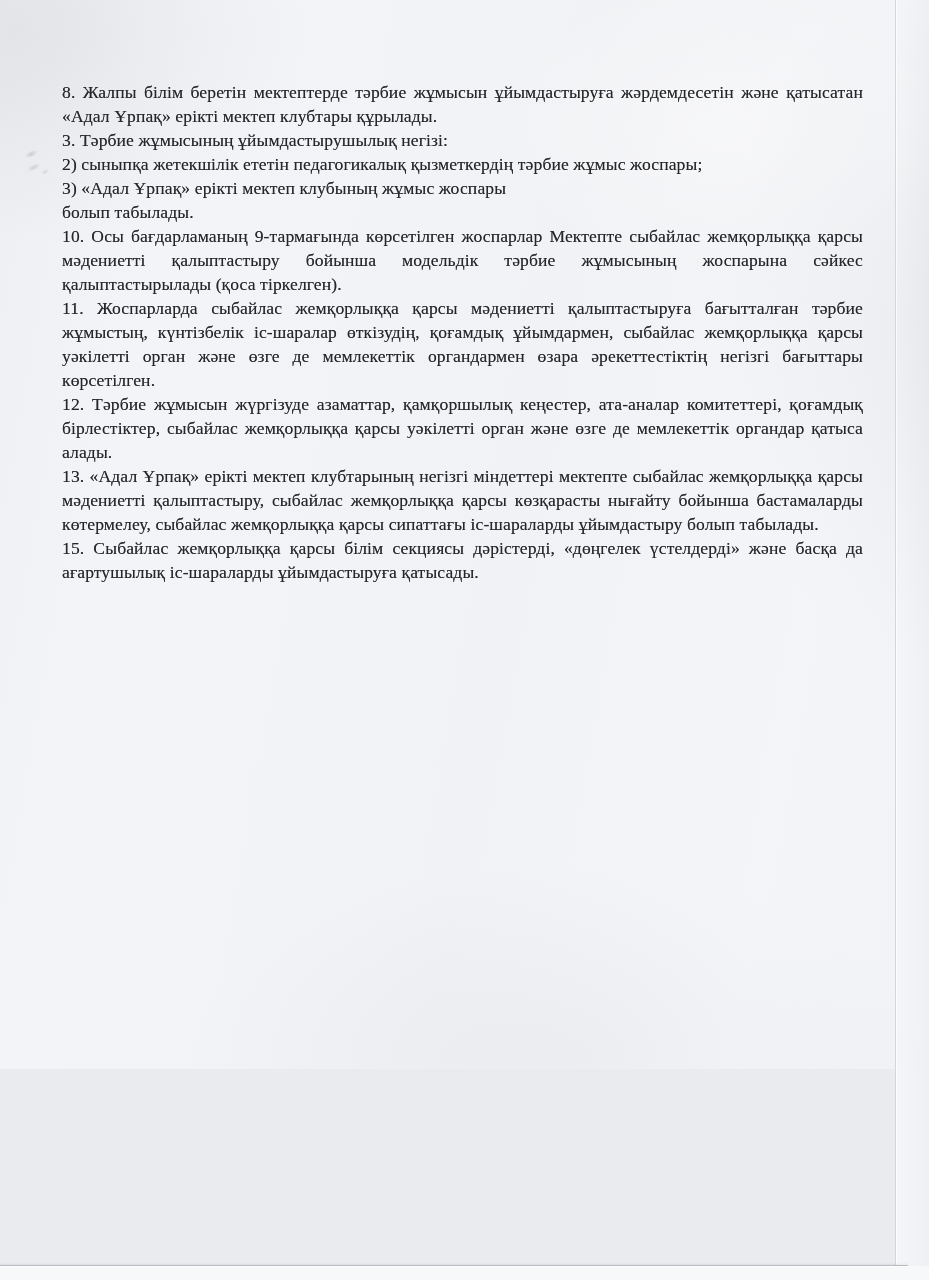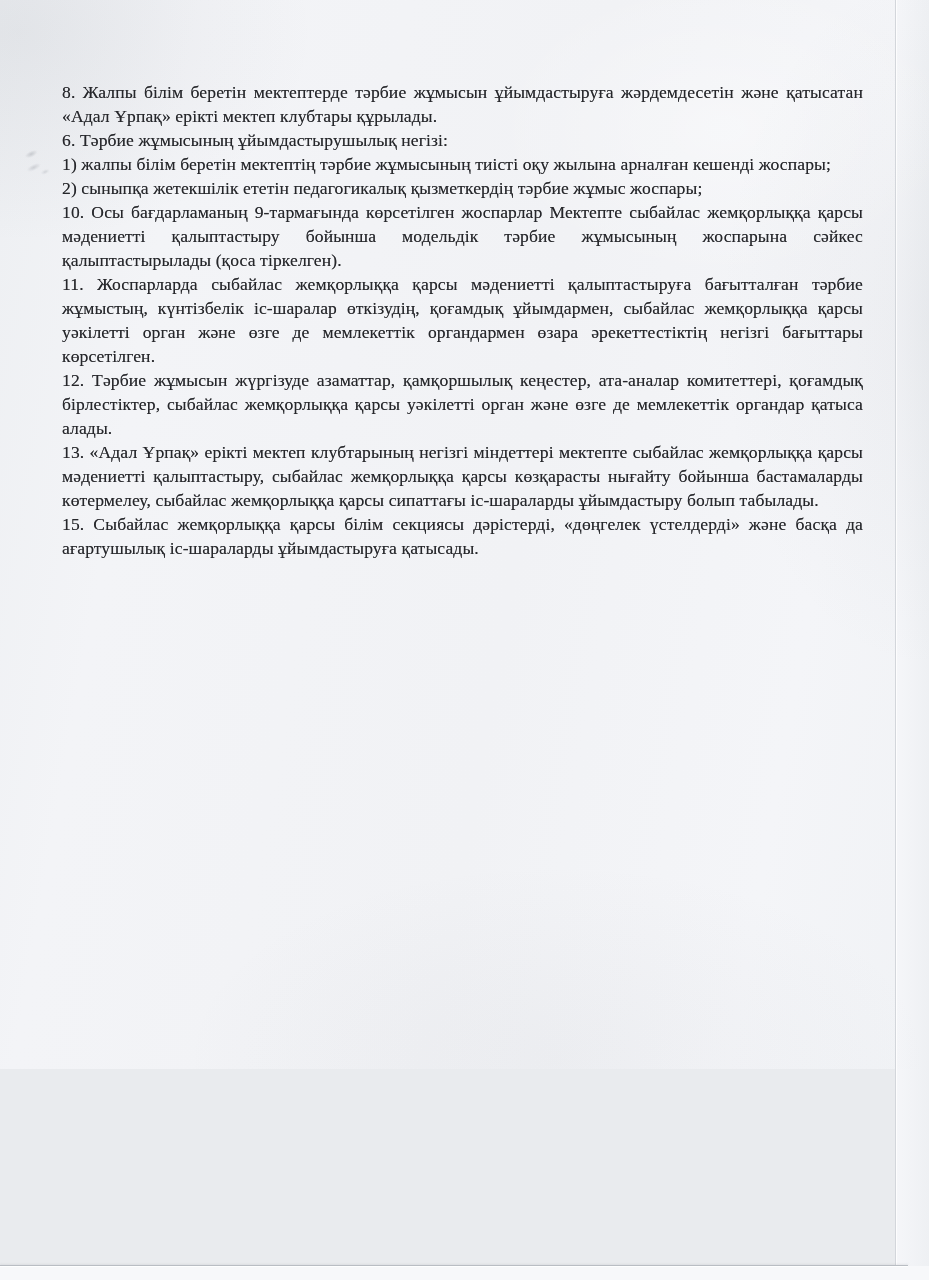--- a/index.html
+++ b/index.html
@@ -116,23 +116,24 @@
 <body>
 
 <div class="scan-page">
   <div class="right-edge-strip"></div>
   <div class="below-edge-strip"></div>
   <div class="scan-texture"></div>
   <div class="scan-smudge"></div>
 
   <div class="doc-content">
     <p class="para">8. Жалпы білім беретін мектептерде тәрбие жұмысын ұйымдастыруға жәрдемдесетін және қатысатан «Адал Ұрпақ» ерікті мектеп клубтары құрылады.</p>
-    <p class="para">6. Тәрбие жұмысының ұйымдастырушылық негізі:</p>
-    <p class="para">1) жалпы білім беретін мектептің тәрбие жұмысының тиісті оқу жылына арналған кешенді жоспары;</p>
+    <p class="para">3. Тәрбие жұмысының ұйымдастырушылық негізі:</p>
     <p class="para">2) сыныпқа жетекшілік ететін педагогикалық қызметкердің тәрбие жұмыс жоспары;</p>
+    <p class="para preline">3) «Адал Ұрпақ» ерікті мектеп клубының жұмыс жоспары
+болып табылады.</p>
     <p class="para">10. Осы бағдарламаның 9-тармағында көрсетілген жоспарлар Мектепте сыбайлас жемқорлыққа қарсы мәдениетті қалыптастыру бойынша модельдік тәрбие жұмысының жоспарына сәйкес қалыптастырылады (қоса тіркелген).</p>
     <p class="para">11. Жоспарларда сыбайлас жемқорлыққа қарсы мәдениетті қалыптастыруға бағытталған тәрбие жұмыстың, күнтізбелік іс-шаралар өткізудің, қоғамдық ұйымдармен, сыбайлас жемқорлыққа қарсы уәкілетті орган және өзге де мемлекеттік органдармен өзара әрекеттестіктің негізгі бағыттары көрсетілген.</p>
     <p class="para">12. Тәрбие жұмысын жүргізуде азаматтар, қамқоршылық кеңестер, ата-аналар комитеттері, қоғамдық бірлестіктер, сыбайлас жемқорлыққа қарсы уәкілетті орган және өзге де мемлекеттік органдар қатыса алады.</p>
     <p class="para">13. «Адал Ұрпақ» ерікті мектеп клубтарының негізгі міндеттері мектепте сыбайлас жемқорлыққа қарсы мәдениетті қалыптастыру, сыбайлас жемқорлыққа қарсы көзқарасты нығайту бойынша бастамаларды көтермелеу, сыбайлас жемқорлыққа қарсы сипаттағы іс-шараларды ұйымдастыру болып табылады.</p>
     <p class="para">15. Сыбайлас жемқорлыққа қарсы білім секциясы дәрістерді, «дөңгелек үстелдерді» және басқа да ағартушылық іс-шараларды ұйымдастыруға қатысады.</p>
   </div>
 
   <div class="paper-right-edge"></div>
   <div class="paper-bottom-edge"></div>
 </div>

